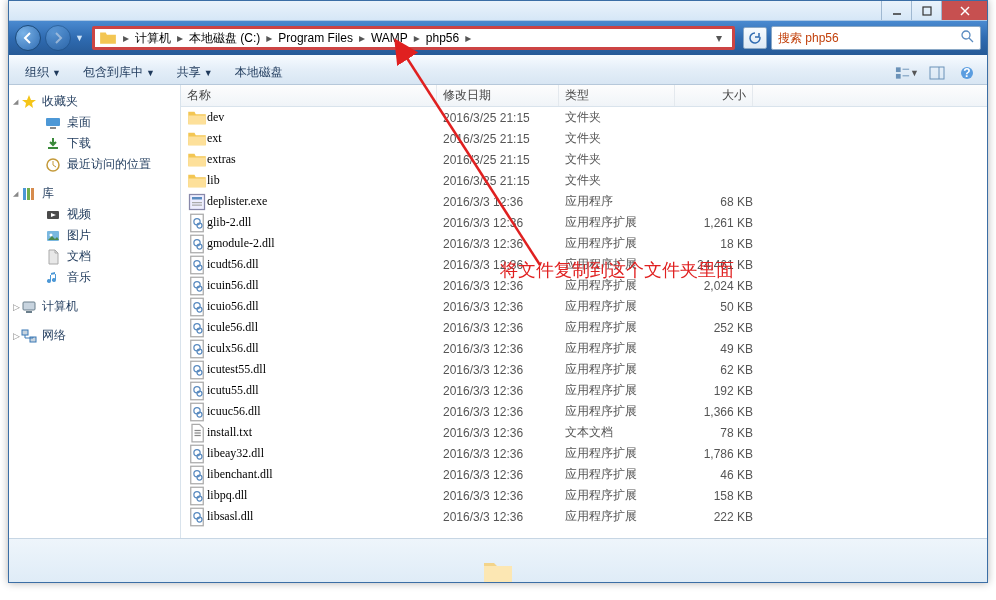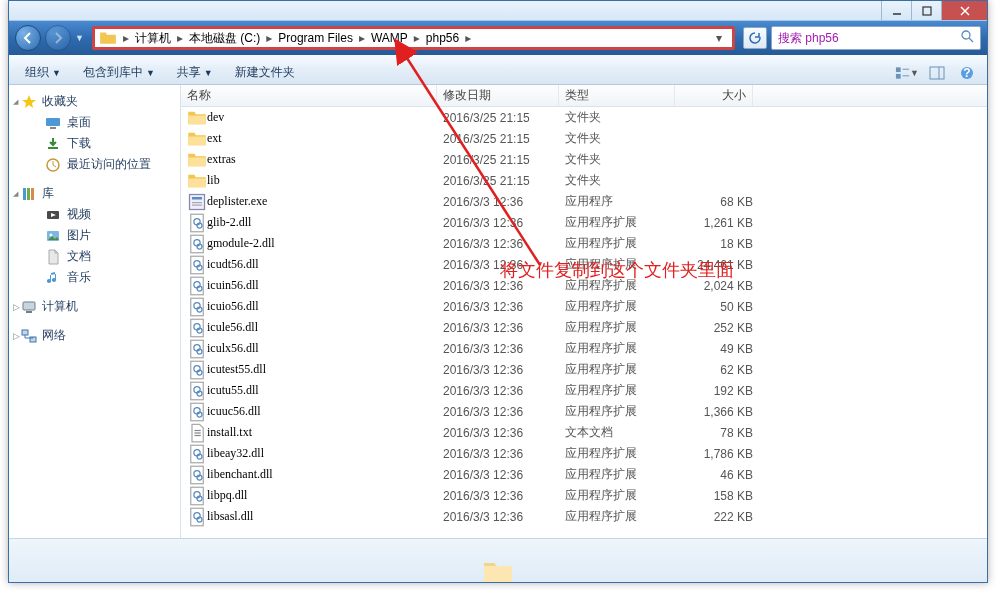--- a/index.html
+++ b/index.html
@@ -16,21 +16,21 @@
 .navbtn { width: 26px; height: 26px; border-radius: 50%; background: radial-gradient(circle at 30% 30%, #7ab3e8, #2f6bb1); border: 1px solid #1d4b7a; display: flex; align-items: center; justify-content: center; color: #fff; cursor: pointer; }
 .navbtn.disabled { opacity: 0.5; }
 .navbtn svg { width: 12px; height: 12px; fill: #fff; }
 
 .addressbar { flex: 1; height: 24px; background: #fff; border: 3px solid #c44; border-radius: 2px; display: flex; align-items: center; padding: 0 4px; margin: 0 4px; position: relative; }
 .addressbar .foldericon { width: 18px; height: 18px; margin-right: 4px; }
 .crumb { display: flex; align-items: center; color: #000; padding: 0 4px; cursor: pointer; }
 .crumb-sep { width: 10px; height: 14px; display: flex; align-items: center; justify-content: center; color: #555; }
 .addr-drop { margin-left: auto; color: #555; padding: 0 6px; }
 .refreshbtn { width: 24px; height: 22px; background: linear-gradient(#f7fbff,#dde9f5); border: 1px solid #8aa8c6; border-radius: 2px; display: flex; align-items: center; justify-content: center; cursor: pointer; }
-.searchbox { width: 210px; height: 24px; background: #fff; border: 1px solid #8aa8c6; border-radius: 2px; display: flex; align-items: center; padding: 0 6px; color: #a21caf; justify-content: flex-end; }
+.searchbox { width: 210px; height: 24px; background: #fff; border: 1px solid #8aa8c6; border-radius: 2px; display: flex; align-items: center; padding: 0 6px; color: #c2410c; justify-content: flex-end; }
 .searchbox .sicon { margin-left: auto; }
 
 .toolbar { height: 30px; background: linear-gradient(to bottom, #f7fbff, #e4eef8 50%, #d8e6f3); border-bottom: 1px solid #b6c8da; display: flex; align-items: flex-end; padding: 0 8px; gap: 6px; }
 .toolbtn { padding: 3px 8px; color: #1e395b; display: flex; align-items: center; gap: 3px; cursor: pointer; border-radius: 2px; }
 .toolbar .spacer { flex: 1; }
 .iconbtn { width: 24px; height: 22px; display: flex; align-items: center; justify-content: center; cursor: pointer; }
 
 .body { flex: 1; display: flex; overflow: hidden; }
 .sidebar { width: 172px; background: #fff; border-right: 1px solid #d9e3ec; overflow-y: auto; padding: 6px 0; }
 .navgroup { margin-bottom: 8px; }
@@ -145,21 +145,21 @@
         <span style="font-size:9px">▼</span>
       </div>
     <div class="toolbtn">
         <span>包含到库中</span> 
         <span style="font-size:9px">▼</span>
       </div>
     <div class="toolbtn">
         <span>共享</span> 
         <span style="font-size:9px">▼</span>
       </div>
-    <div class="toolbtn">新建文件夹</div>
+    <div class="toolbtn">本地磁盘</div>
     <div class="spacer"></div>
     <div class="iconbtn">
         <svg width="16" height="14" viewBox="0 0 16 14">
           <rect x="1" y="1" width="5" height="5" fill="#6b92b8"></rect>
           <rect x="1" y="8" width="5" height="5" fill="#6b92b8"></rect>
           <line x1="8" y1="3" x2="15" y2="3" stroke="#6b92b8"></line>
           <line x1="8" y1="10" x2="15" y2="10" stroke="#6b92b8"></line>
         </svg>
         <span style="font-size:9px;color:#555">▼</span>
       </div>

